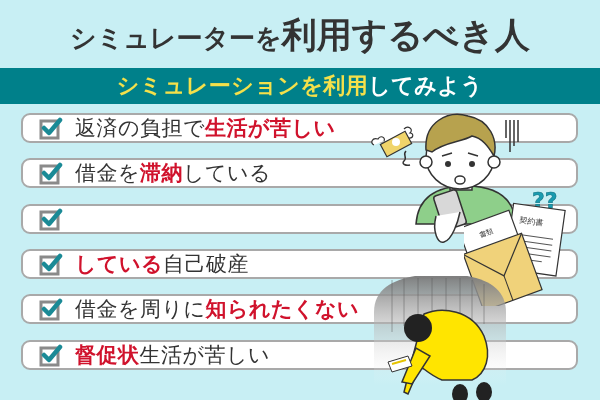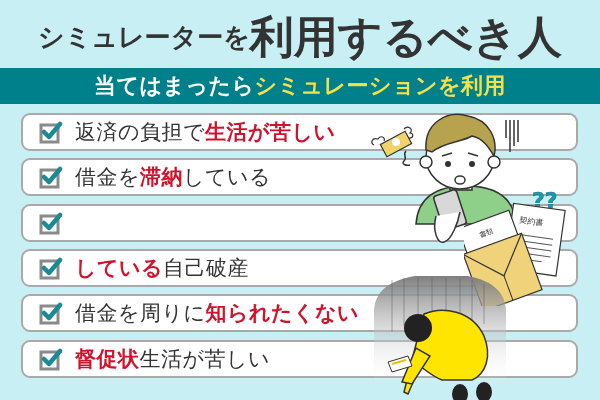--- a/index.html
+++ b/index.html
@@ -4,34 +4,34 @@
 <style>
   * { box-sizing: border-box; margin: 0; padding: 0; }
   html, body { width: 600px; height: 400px; overflow: hidden; }
   body {
     background: #c8eff4;
     font-family: "DejaVu Sans", "Liberation Sans", sans-serif;
     position: relative;
   }
   .title {
     position: absolute; left: 0; top: 14px; width: 600px; height: 46px;
-    display: flex; align-items: center; justify-content: center;
-    color: #333333; font-weight: bold; letter-spacing: 0px;
+    display: flex; align-items: flex-end; justify-content: center;
+    color: #333333; font-weight: bold; letter-spacing: 0px; font-family: Liberation Mono, monospace;
   }
   .title .small { font-size: 26px; line-height: 40px; }
-  .title .big { font-size: 44px; line-height: 44px; }
+  .title .big { font-size: 35px; line-height: 44px; }
   .band {
     position: absolute; left: 0; top: 68px; width: 600px; height: 36px;
     background: #00808a;
     display: flex; align-items: center; justify-content: center;
     font-weight: bold; font-size: 22px; color: #ffffff; letter-spacing: 0.5px;
   }
   .band .hl { color: #f4e04a; }
   .row {
-    position: absolute; left: 21px; width: 557px; height: 38px;
+    position: absolute; left: 21px; width: 557px; height: 30px;
     background: #ffffff;
     border: 2px solid #a9a9a9;
     border-radius: 9px;
     display: flex; align-items: center;
     padding-left: 16px;
   }
   .chk {
     width: 24px; height: 24px; position: relative; margin-right: 12px; flex: none;
   }
   .txt {
@@ -42,22 +42,22 @@
 </style>
 </head>
 <body>
 
 <div class="title">
   <span class="small">シミュレーターを</span>
   <span class="big">利用するべき人</span>
 </div>
 
 <div class="band">
-  <span>当てはまったら</span>
   <span class="hl">シミュレーションを利用</span>
+  <span>してみよう</span>
 </div>
 
 <div class="row" style="top:113px">
   <svg class="chk" viewBox="0 0 24 24">
     <rect x="2" y="5" width="17" height="17" fill="none" stroke="#8a8a8a" stroke-width="3"></rect>
     <path d="M5 12 L10 17 L21 4" fill="none" stroke="#1a8a96" stroke-width="4.5" stroke-linecap="round" stroke-linejoin="round"></path>
   </svg>
   <span class="txt"><span>返済の負担で</span><span class="red">生活が苦しい</span><span></span></span>
 </div>
 

